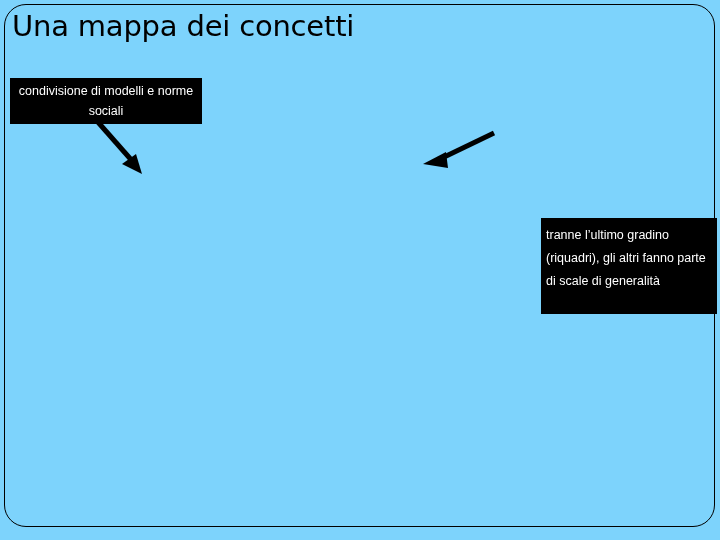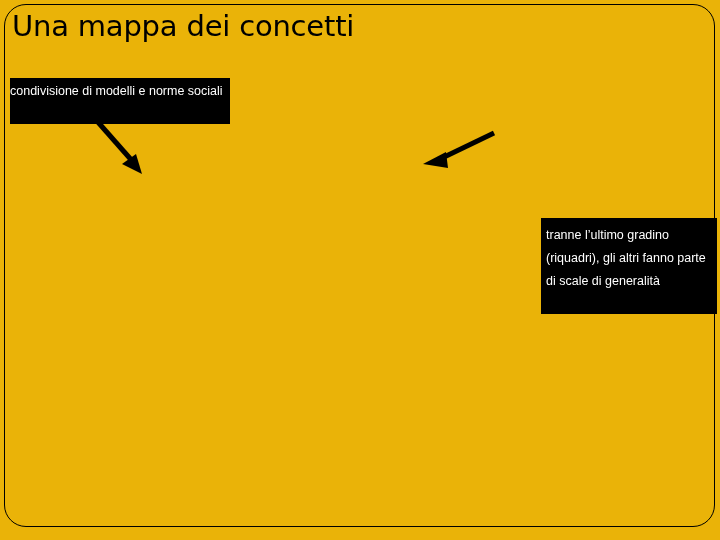--- a/index.html
+++ b/index.html
@@ -4,21 +4,21 @@
 <style>
   html, body {
     margin: 0;
     padding: 0;
     background: #ffffff;
   }
   #slide {
     position: relative;
     width: 720px;
     height: 540px;
-    background: #eab308;
+    background: #7dd3fc;
     overflow: hidden;
     font-family: "Liberation Sans", sans-serif;
   }
   
   #frame {
     position: absolute;
     left: 4px;
     top: 4px;
     width: 711px;
     height: 523px;
@@ -46,23 +46,23 @@
     background: #000000;
     color: #ffffff;
     font-family: "Liberation Sans", sans-serif;
     font-size: 12.5px;
     line-height: 20px;
     box-sizing: border-box;
   }
   #box-modelli {
     left: 10px;
     top: 78px;
-    width: 220px;
+    width: 192px;
     height: 46px;
-    text-align: left;
+    text-align: center;
     padding-top: 3px;
   }
   #box-relazioni {
     left: 397px;
     top: 90px;
     width: 197px;
     height: 45px;
     text-align: center;
     padding-top: 2px;
   }

